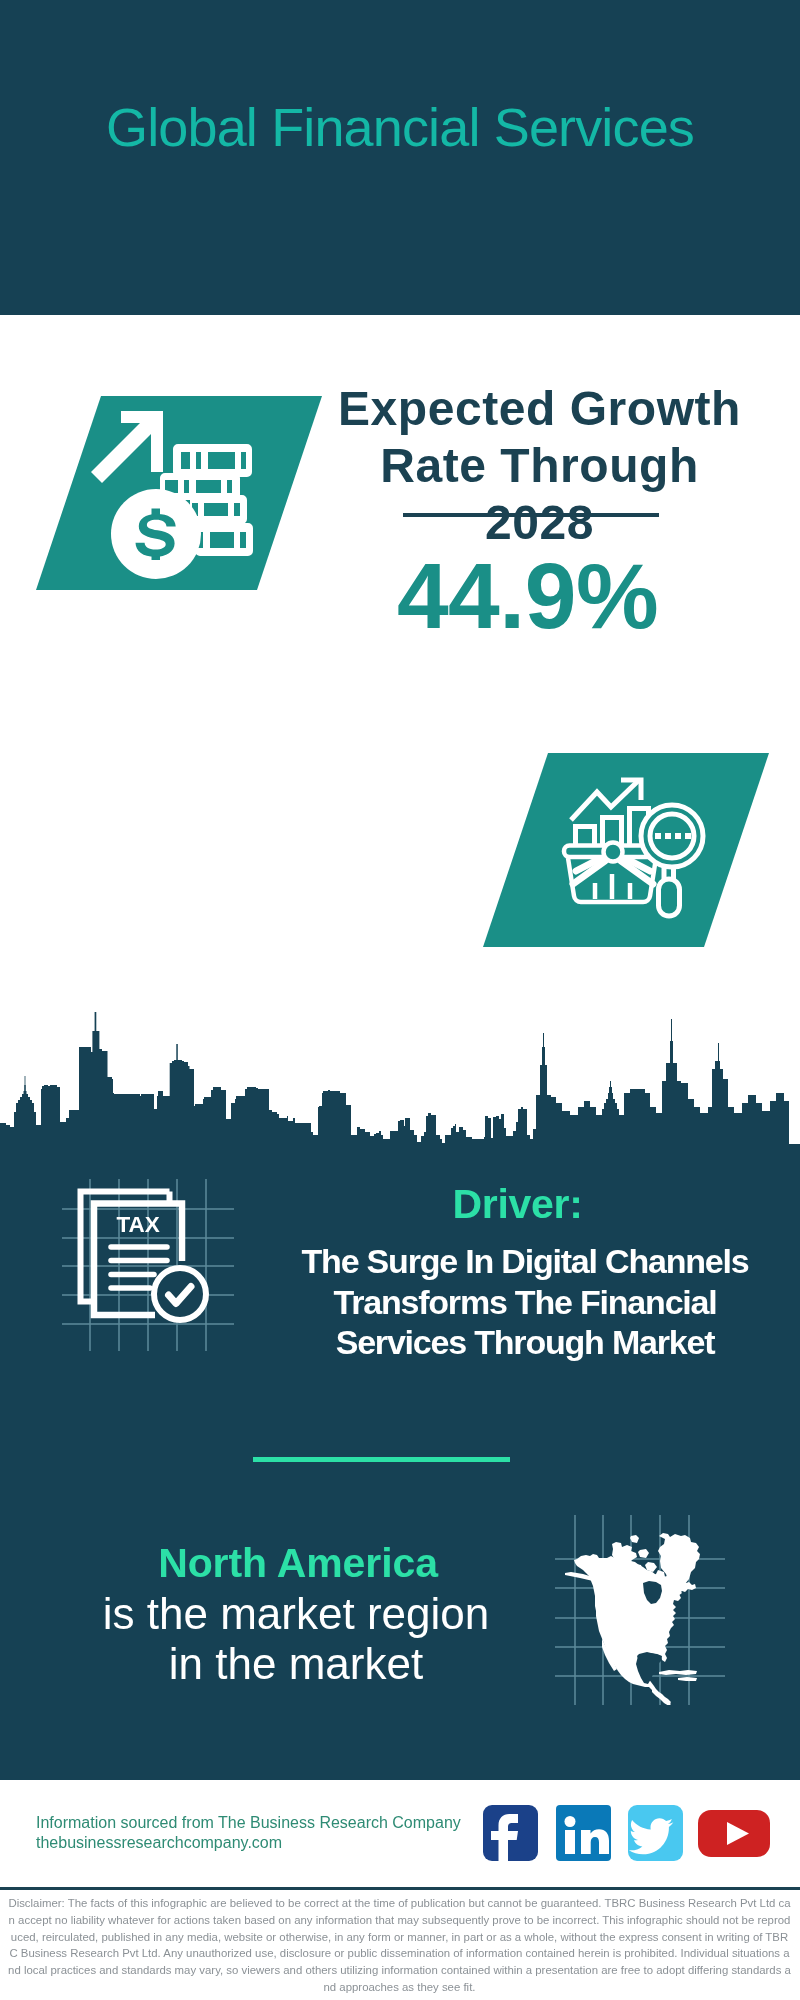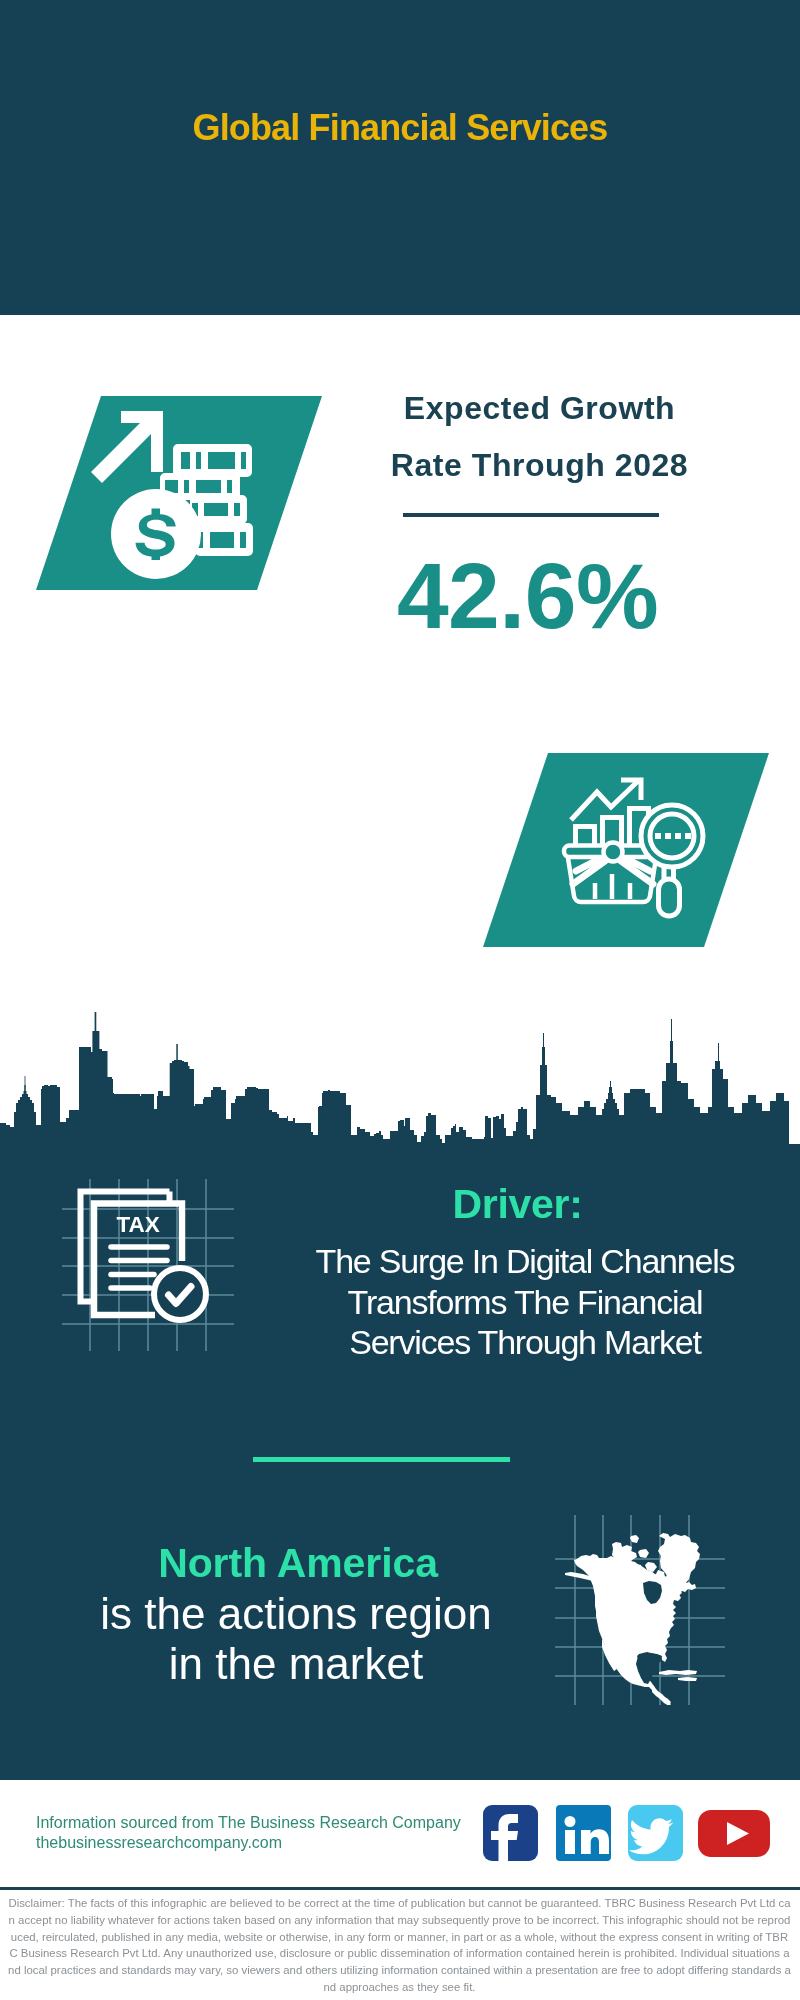--- a/index.html
+++ b/index.html
@@ -7,48 +7,48 @@
   body { font-family:"Liberation Sans", sans-serif; background:#fff; overflow:hidden; }
   .page { position:relative; width:800px; height:2000px; background:#fff; }
 
   
   .header {
     position:absolute; left:0; top:0; width:800px; height:315px;
     background:#164154;
   }
   .header-title {
     position:absolute; left:0; top:98px; width:800px;
-    text-align:center; color:#eab308;
-    font-size:36px; font-weight:bold; line-height:59px;
+    text-align:center; color:#14b8a6;
+    font-size:54px; font-weight:normal; line-height:59px;
     letter-spacing:-0.85px;
   }
 
   
   .growth-tile { position:absolute; left:30px; top:380px; width:310px; height:215px; }
   .growth-text { position:absolute; left:329px; top:380px; width:421px; text-align:center; }
-  .stat-heading { color:#1b4252; font-size:32px; font-weight:bold; line-height:57px; letter-spacing:0.55px; }
+  .stat-heading { color:#1b4252; font-size:48px; font-weight:bold; line-height:57px; letter-spacing:0.55px; }
   .growth-text .stat-rule { position:absolute; left:74px; top:133px; height:4px; background:#1b4252; width:256px; }
   .growth-text .stat-value { position:absolute; left:3px; top:169px; width:391px; text-align:center; font-size:93px; line-height:94px;}
   .stat-value { color:#1a8f87; font-weight:bold; letter-spacing:-0.5px; white-space:nowrap; }
 
   
   .size-text { position:absolute; left:44px; top:726px; width:421px; text-align:center; }
   .size-text .stat-rule { position:absolute; left:55px; top:133px; height:4px; background:#1b4252; width:256px; }
   .size-text .stat-value { position:absolute; left:-10px; top:155px; width:440px; text-align:center; font-size:72px; line-height:72px;}
   .size-tile { position:absolute; left:478px; top:748px; width:300px; height:205px; }
 
   
   .dark-band { position:absolute; left:0; top:1144px; width:800px; height:636px; background:#164154; }
   .skyline { position:absolute; left:0; top:1005px; width:800px; height:160px; }
 
   
   .tax-icon { position:absolute; left:55px; top:1170px; width:190px; height:190px; }
   .driver-text { position:absolute; left:290px; top:1180px; width:470px; text-align:center; }
   .driver-label { position:absolute; left:3px; top:4px; width:449px; color:#2ce0a7; font-size:41px; font-weight:bold; line-height:41px; letter-spacing:-0.3px; }
-  .driver-body { position:absolute; left:0; top:61px; width:470px; text-align:center; color:#ffffff; font-size:34px; font-weight:normal; line-height:40.5px; letter-spacing:-1.2px; white-space:nowrap; }
+  .driver-body { position:absolute; left:0; top:61px; width:470px; text-align:center; color:#ffffff; font-size:34px; font-weight:bold; line-height:40.5px; letter-spacing:-1.2px; white-space:nowrap; }
   .mid-rule { position:absolute; left:253px; top:1457px; width:257px; height:5px; background:#2ce0a7; }
 
   
   .region-text { position:absolute; left:60px; top:1535px; width:480px; text-align:center; }
   .region-name { position:absolute; left:-3px; top:8px; width:482px; text-align:center; color:#2ce0a7; font-size:41px; font-weight:bold; line-height:41px; letter-spacing:-0.1px; white-space:nowrap; }
   .region-body { position:absolute; left:-5px; top:54px; width:482px; text-align:center; color:#ffffff; font-size:44px; font-weight:normal; line-height:50px; white-space:nowrap; }
   .map-holder { position:absolute; left:555px; top:1515px; width:170px; height:190px; }
 
   
   .footer { position:absolute; left:0; top:1780px; width:794px; height:108px; background:#fff; }
@@ -102,21 +102,21 @@
         </g>
       </g>
     </svg>
   </div>
   <div class="growth-text">
     <div class="stat-heading">
       <div>Expected Growth</div>
       <div>Rate Through 2028</div>
     </div>
     <div class="stat-rule"></div>
-    <div class="stat-value">42.6%</div>
+    <div class="stat-value">44.9%</div>
   </div>
 
   <div class="size-tile">
     <svg viewBox="478 748 300 205" width="300" height="205" style="position:absolute;left:0;top:0">
       <polygon points="548,753 769,753 704,947 483,947" fill="#1a8f87"></polygon>
       <g fill="none" stroke="#ffffff" stroke-width="5" stroke-linecap="butt" stroke-linejoin="miter">
         <path d="M571,820 L597,792 L611,807 L638,781"></path>
         <path d="M621,780 h20 v20"></path>
       </g>
       <g fill="none" stroke="#ffffff" stroke-width="5">
@@ -194,21 +194,21 @@
       <div>The Surge In Digital Channels</div>
       <div>Transforms The Financial</div>
       <div>Services Through Market</div>
     </div>
   </div>
   <div class="mid-rule"></div>
 
   <div class="region-text">
     <div class="region-name">North America</div>
     <div class="region-body">
-      <div>is the actions region</div>
+      <div>is the market region</div>
       <div>in the market</div>
     </div>
   </div>
   <div class="map-holder">
     <svg viewBox="0 0 170 190" width="170" height="190" style="position:absolute;left:0;top:0">
       <g stroke="#5d8b9b" stroke-width="1.5">
         <path d="M20,0 V190 M48,0 V190 M76,0 V190 M105,0 V190 M134,0 V190"></path>
         <path d="M0,44 H170 M0,73 H170 M0,103 H170 M0,132 H170 M0,161 H170"></path>
       </g>
       <g fill="#ffffff">

